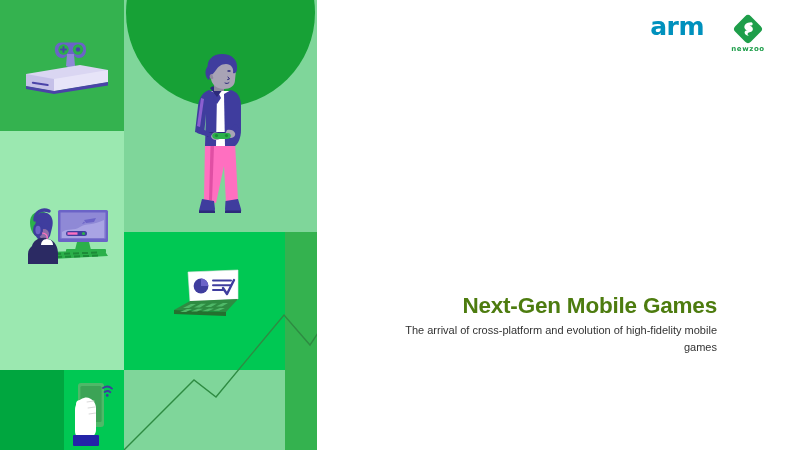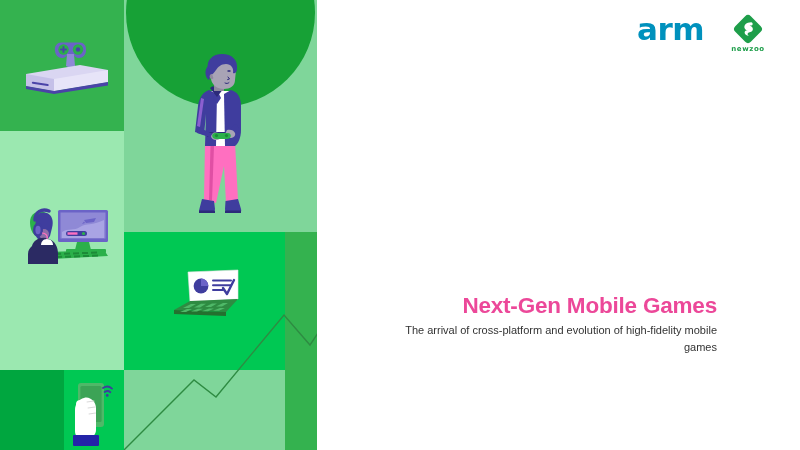--- a/index.html
+++ b/index.html
@@ -13,28 +13,28 @@
 
   
   .art{position:absolute;left:0;top:0;width:317px;height:450px;overflow:hidden;background:#7FD69A;}
 
   .blk{position:absolute;}
 
   
   .right{position:absolute;left:317px;top:0;width:483px;height:450px;background:#fff;}
 
   .logos{position:absolute;right:28px;top:14px;display:flex;align-items:flex-start;gap:20px;}
-  .arm-logo{font-size:31px;font-weight:700;letter-spacing:-0.5px;color:#0091BD;line-height:1;
+  .arm-logo{font-size:25px;font-weight:700;letter-spacing:-0.5px;color:#0091BD;line-height:1;
             font-family:"DejaVu Sans", sans-serif;}
   .newzoo-logo{display:flex;flex-direction:column;align-items:center;width:48px;}
   .newzoo-word{font-size:7px;font-weight:700;letter-spacing:0.6px;color:#1E9E4A;margin-top:1px;
                font-family:"DejaVu Sans", sans-serif;text-align:right;}
 
   .titleblock{position:absolute;right:83px;top:292px;width:345px;text-align:right;}
-  .maintitle{font-size:22.5px;font-weight:700;color:#ec4899;letter-spacing:-0.2px;line-height:1.25;margin:0;}
+  .maintitle{font-size:22.5px;font-weight:700;color:#4d7c0f;letter-spacing:-0.2px;line-height:1.25;margin:0;}
   .subtitle{font-size:11px;font-weight:400;color:#333333;line-height:1.5;margin:2px 0 0 0;}
 
   
   .ico{position:absolute;}
 </style>
 </head>
 <body>
 
 <div class="slide">
 

